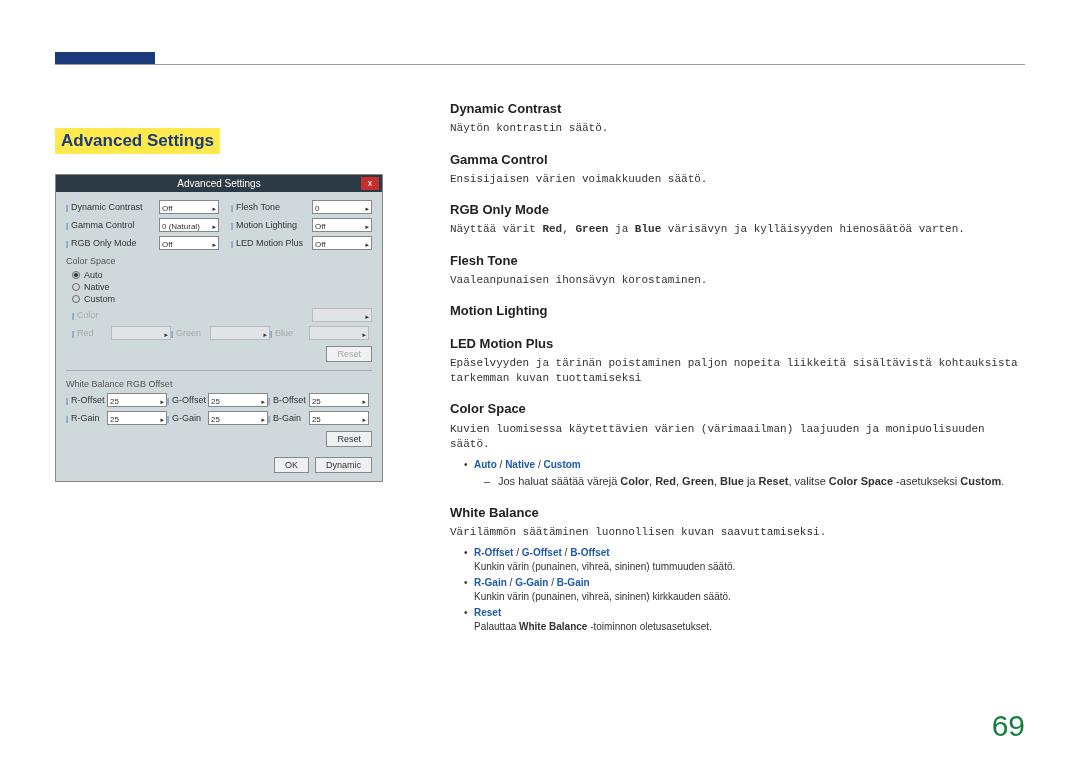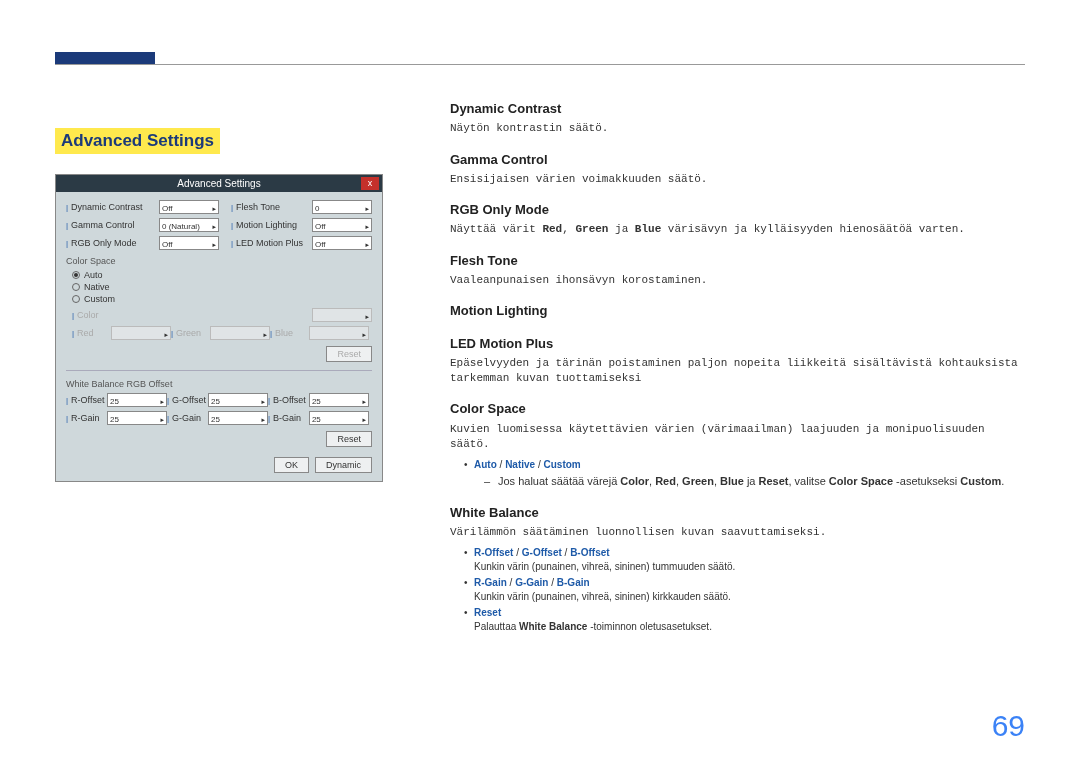--- a/index.html
+++ b/index.html
@@ -39,21 +39,21 @@
   .subhead:first-child { margin-top: 0; }
   .desc { font-size: 11px; color: #333; font-family: Liberation Mono, monospace; }
   .list { margin: 6px 0 0 14px; }
   .list-item { font-size: 10px; margin-bottom: 2px; list-style: none; position: relative; padding-left: 10px; }
   .list-item::before { content: '•'; position: absolute; left: 0; }
   .sub-list-item { font-size: 11px; margin: 2px 0 0 20px; list-style: none; position: relative; padding-left: 14px; }
   .sub-list-item::before { content: '–'; position: absolute; left: 0; }
   .accent { color: #1e5aa8; font-weight: bold; }
   .bold { font-weight: bold; }
   
-  .page-num { position: absolute; bottom: 20px; right: 55px; font-size: 30px; color: #3b82f6; font-weight: 300; }
+  .page-num { position: absolute; bottom: 20px; right: 55px; font-size: 30px; color: #15803d; font-weight: 300; }
 </style>
 </head>
 <body>
 
 <div class="header-accent"></div>
 <div class="header-line"></div>
 
 <div class="page-content">
   <span class="section-title">Advanced Settings</span>
 

